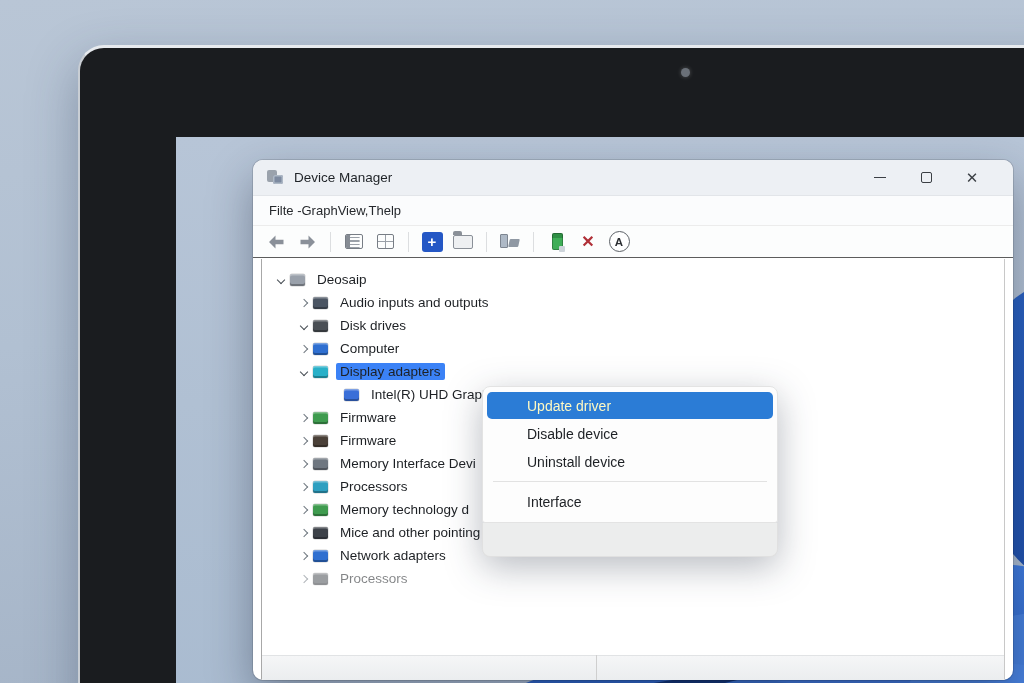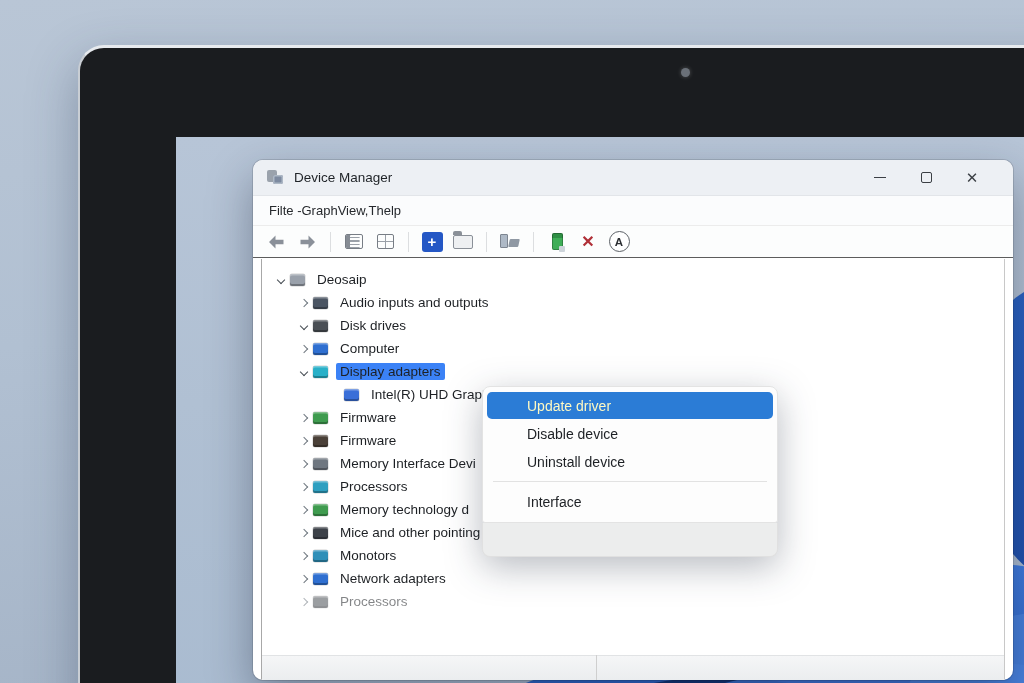--- a/index.html
+++ b/index.html
@@ -278,26 +278,20 @@
             </div>
             <div class="trow">
               <span class="ind l1"></span>
               <span class="chev right"></span>
               <span class="ticon" style="background: rgb(60, 65, 72);"></span>
               <span class="tlabel">Mice and other pointing</span>
             </div>
             <div class="trow">
               <span class="ind l1"></span>
               <span class="chev right"></span>
-              <span class="ticon" style="background: rgb(47, 143, 184);"></span>
-              <span class="tlabel">Monotors</span>
-            </div>
-            <div class="trow">
-              <span class="ind l1"></span>
-              <span class="chev right"></span>
               <span class="ticon" style="background: rgb(47, 111, 208);"></span>
               <span class="tlabel">Network adapters</span>
             </div>
             <div class="trow faded">
               <span class="ind l1"></span>
               <span class="chev right"></span>
               <span class="ticon" style="background: rgb(74, 79, 85);"></span>
               <span class="tlabel">Processors</span>
             </div>
           </div>

